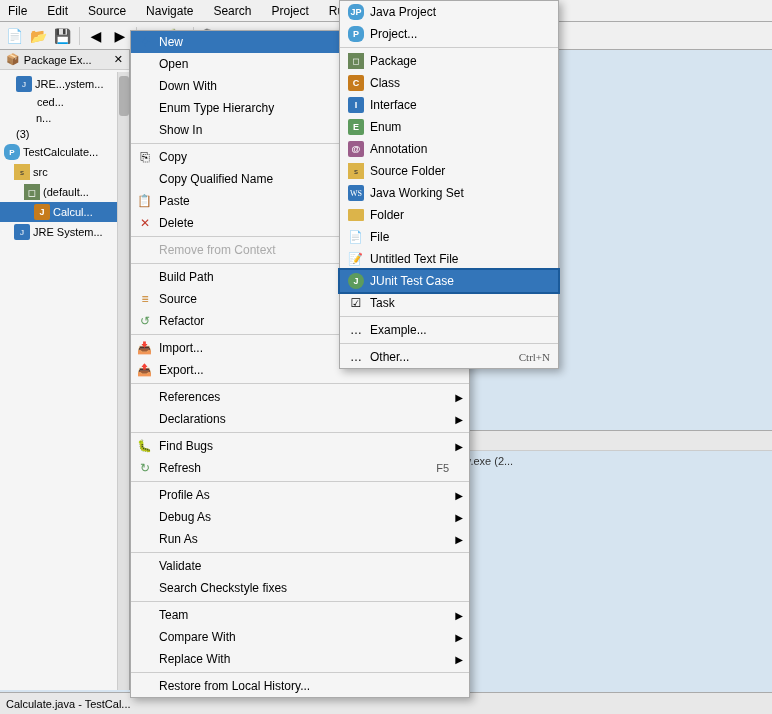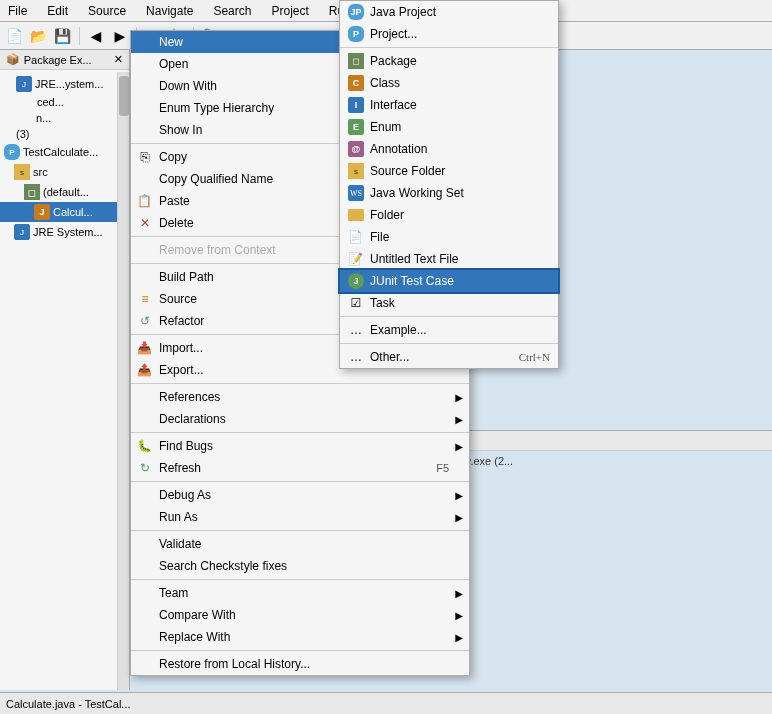--- a/index.html
+++ b/index.html
@@ -432,20 +432,23 @@
     <span class="item-icon">🐛</span>
     <span>Find Bugs</span>
   </div>
   <div class="menu-item">
     <span class="item-icon" style="color:#5d9b5d">↻</span>
     <span>Refresh</span>
     <span class="shortcut">F5</span>
   </div>
   <div class="menu-separator"></div>
   <div class="menu-item has-submenu">
+    <span>Profile As</span>
+  </div>
+  <div class="menu-item has-submenu">
     <span>Debug As</span>
   </div>
   <div class="menu-item has-submenu">
     <span>Run As</span>
   </div>
   <div class="menu-separator"></div>
   <div class="menu-item">
     <span>Validate</span>
   </div>
   <div class="menu-item">

